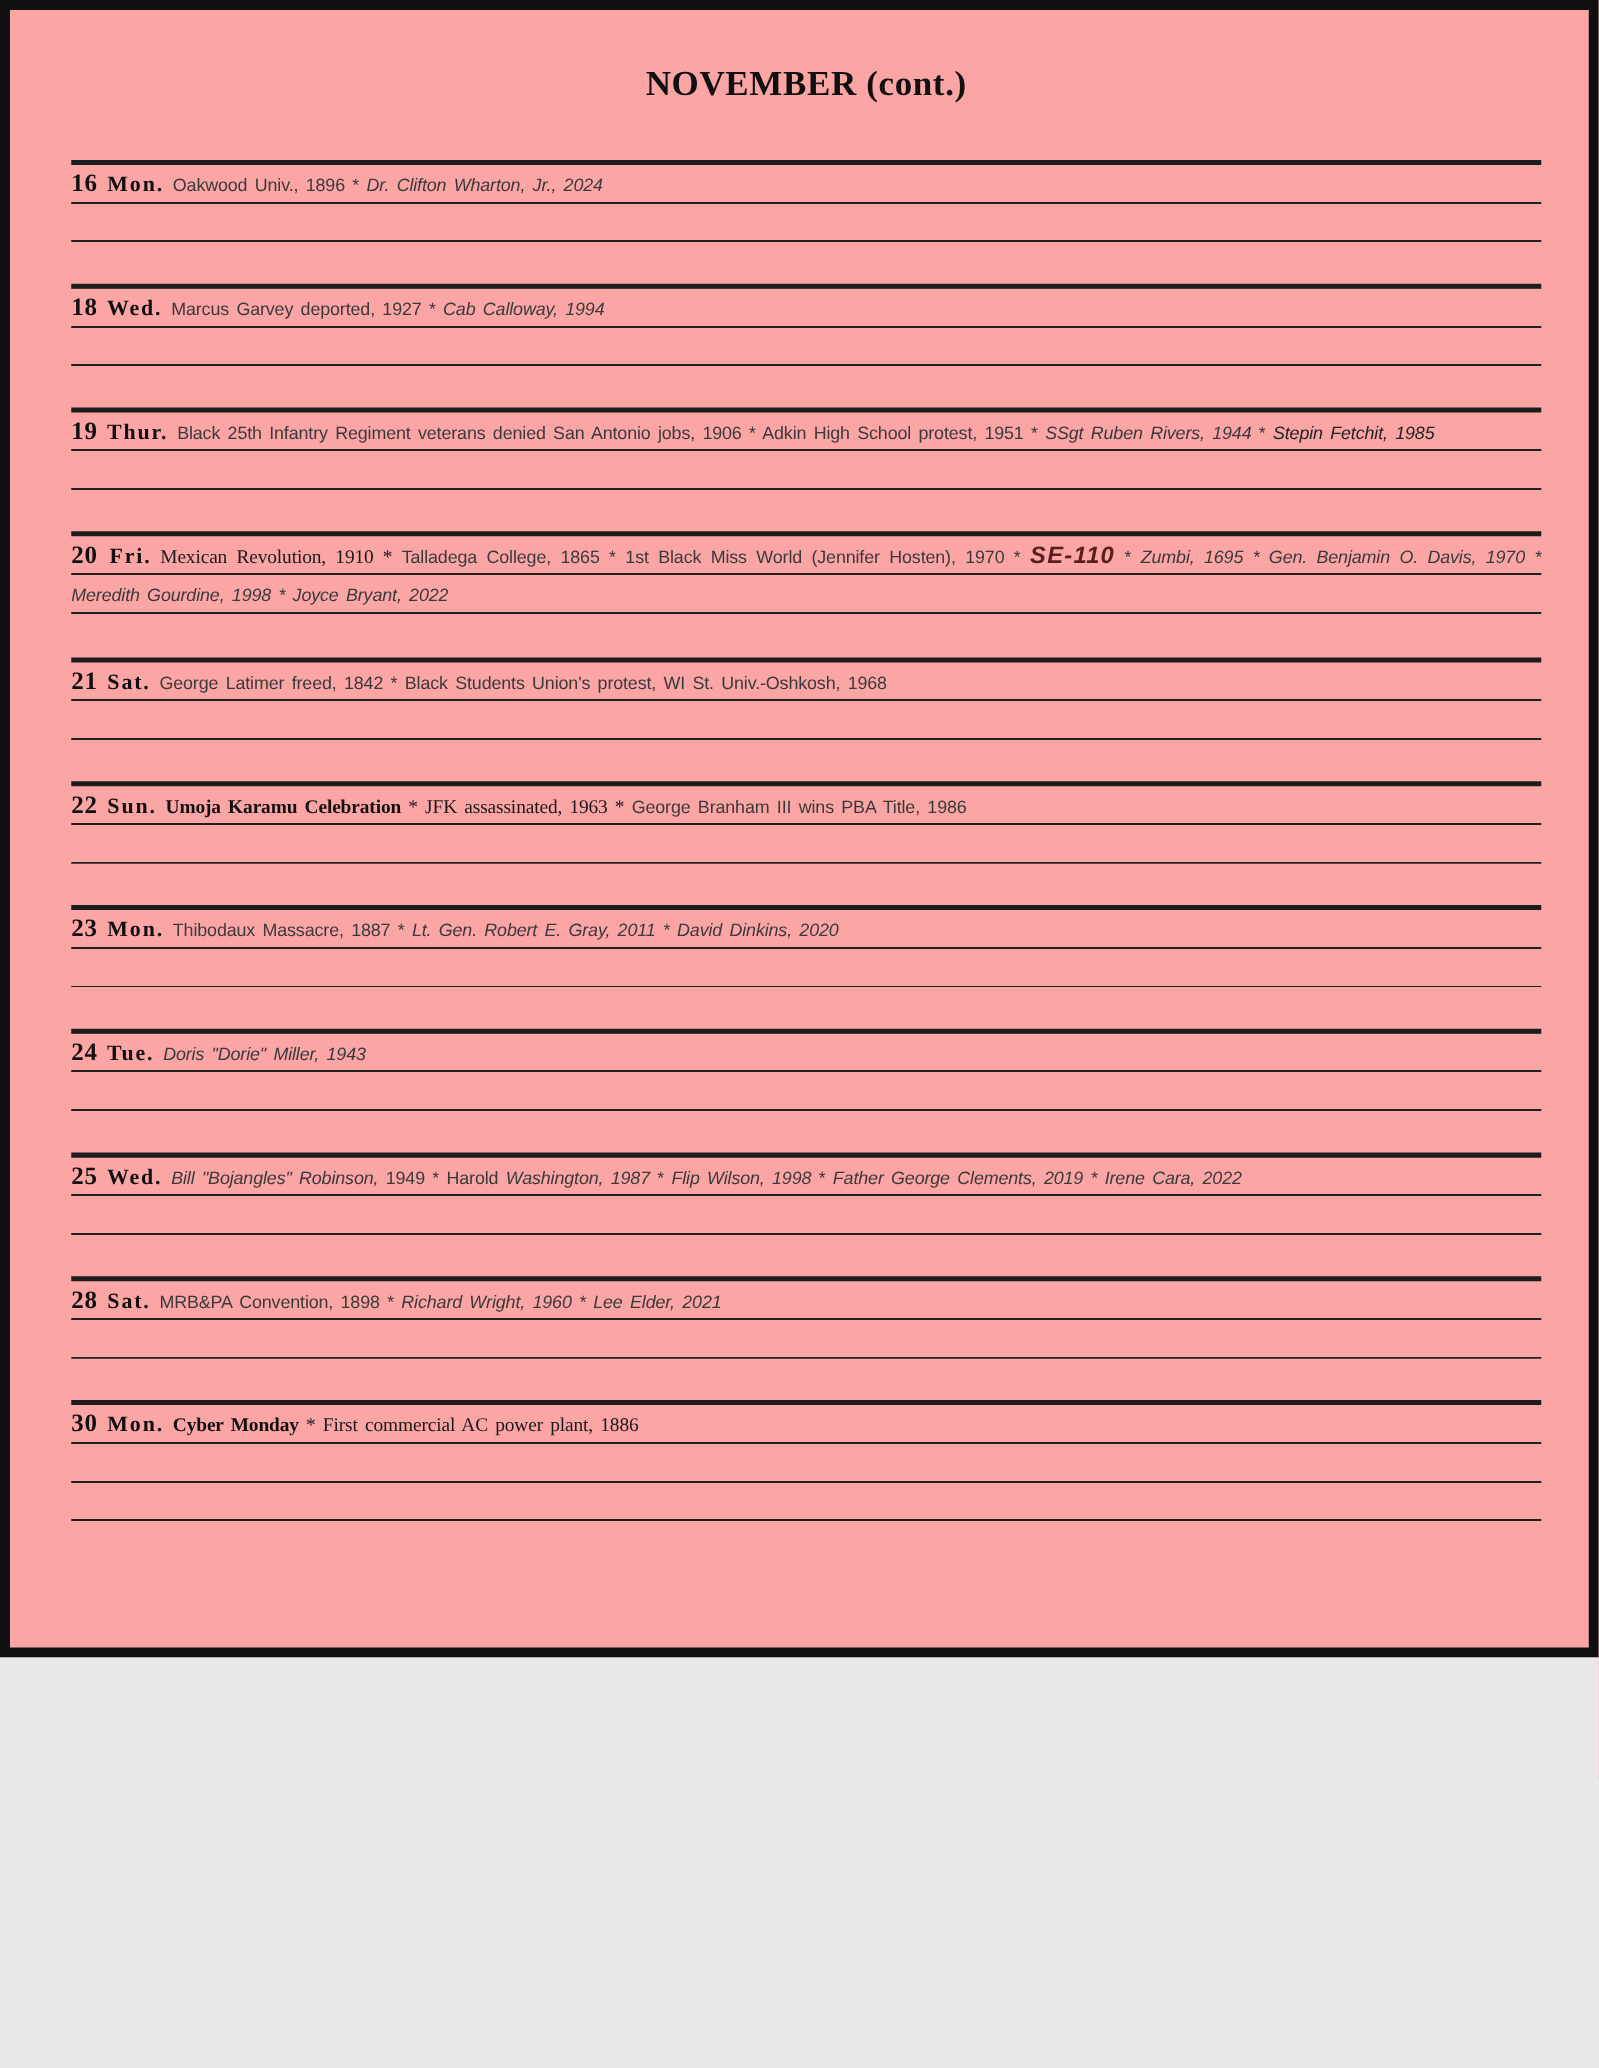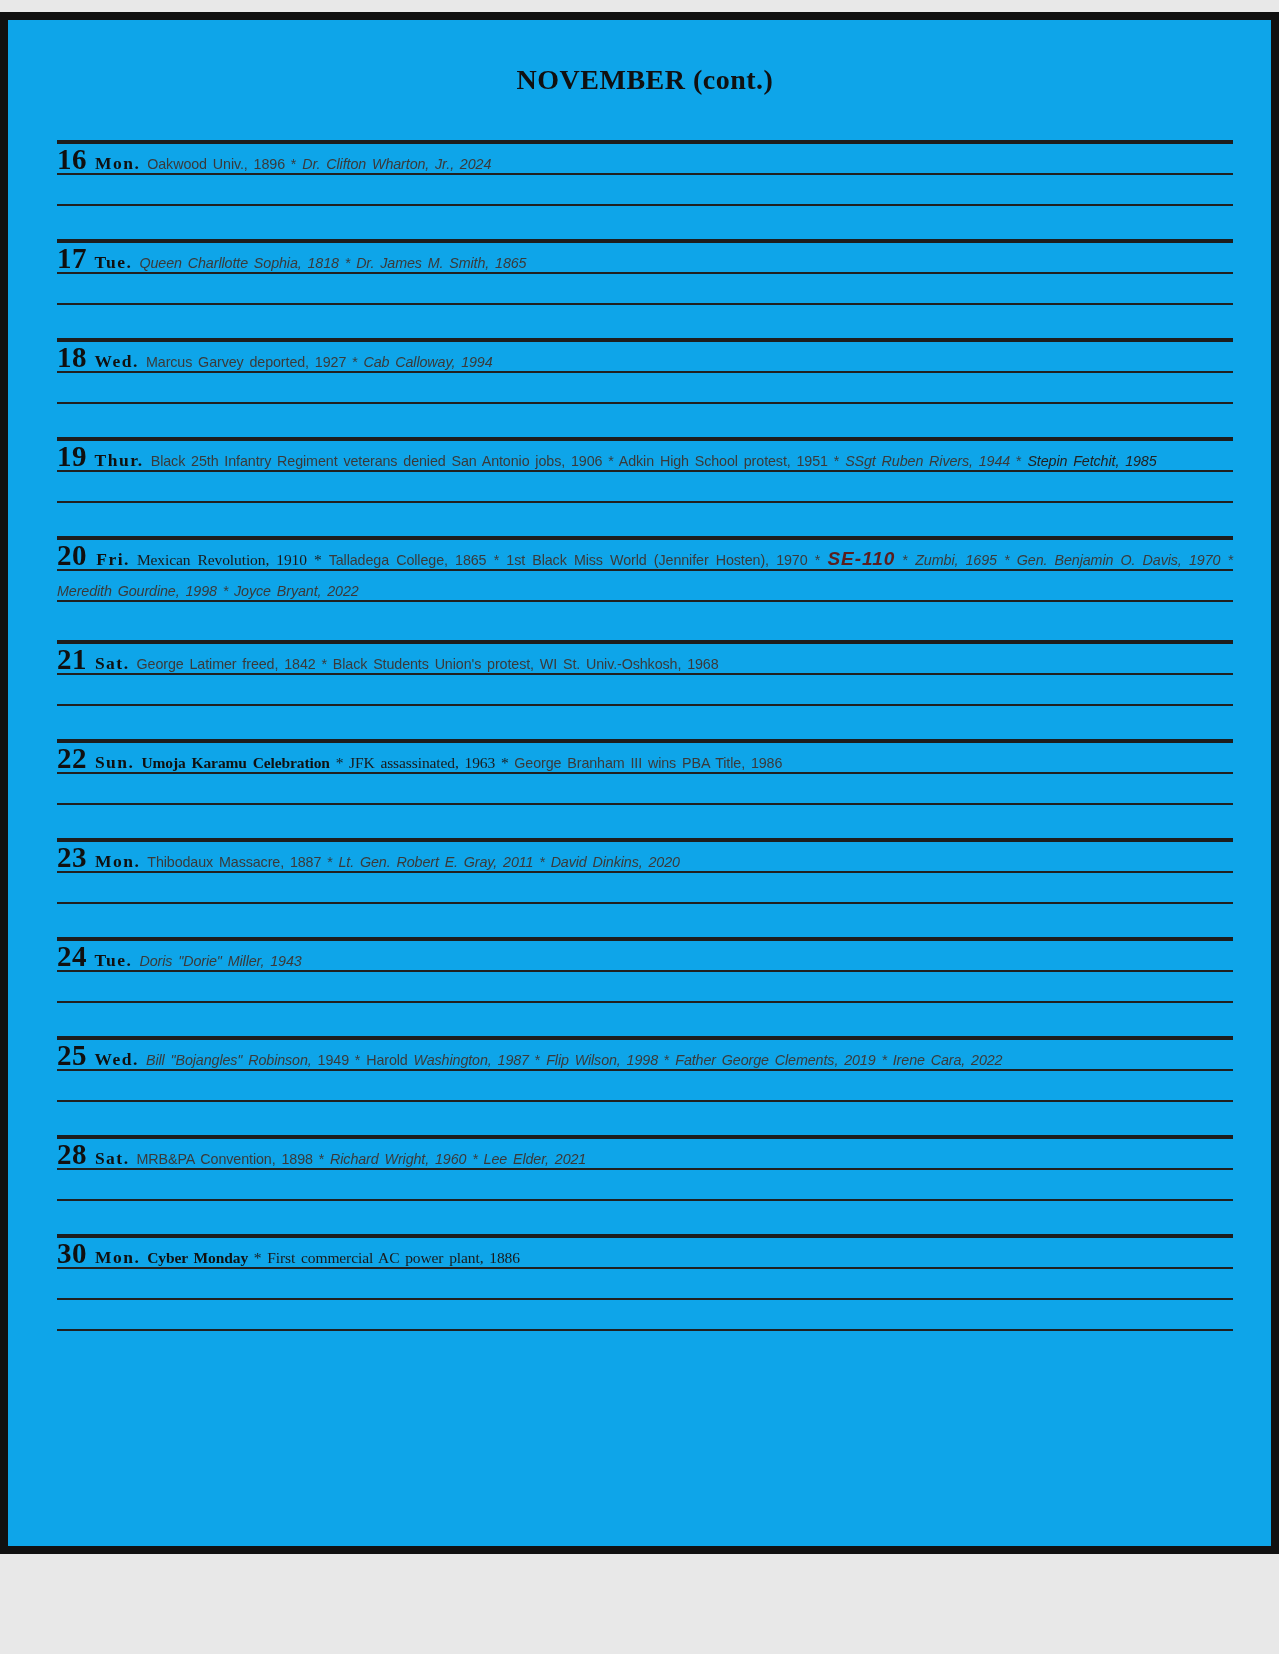--- a/index.html
+++ b/index.html
@@ -1,23 +1,23 @@
 <!DOCTYPE html>
 <html><head>
 <meta charset="utf-8">
 <style>
   * { margin:0; padding:0; box-sizing:border-box; }
   html,body { background:#e8e8e8; }
   body { font-family:"Liberation Sans", sans-serif; }
 
   .page {
     position:relative;
-    width:1279px; height:1542px;
-    margin:12px auto;
-    background:#0ea5e9;
+    width:1279px; height:1326px;
+    margin:0 auto;
+    background:#fca5a5;
     border:8px solid #101010;
     padding:0 38px 0 49px;
     overflow:hidden;
   }
 
   .title-zone {
     height:120px;
     display:flex; align-items:center; justify-content:center;
   }
   .page-title {
@@ -46,21 +46,21 @@
     line-height:31px;
     color:#3a3a3a;
     text-align:justify;
     word-spacing:2px;
     letter-spacing:-0.1px;
   }
 
   .date-num {
     font-family:"Liberation Serif", serif;
     font-weight:bold;
-    font-size:29px;
+    font-size:20px;
     letter-spacing:0.5px;
     color:#101010;
   }
   .date-day {
     font-family:"Liberation Serif", serif;
     font-weight:bold;
     font-size:17.5px;
     letter-spacing:1.5px;
     color:#101010;
     margin-right:7px;
@@ -89,25 +89,20 @@
   <div class="title-zone">
     <h1 class="page-title">NOVEMBER (cont.)</h1>
   </div>
   <div id="days-host">
   <section class="day">
     <div class="ruled" style="min-height: 62px;">
       <p class="events"><span class="date-num">16</span><span class="date-day"> Mon.</span><span class="seg seg-sans">Oakwood Univ., 1896 * </span><span class="seg seg-sans-italic">Dr. Clifton Wharton, Jr., 2024</span></p>
     </div>
   </section>
 
-  <section class="day">
-    <div class="ruled" style="min-height: 62px;">
-      <p class="events"><span class="date-num">17</span><span class="date-day"> Tue.</span><span class="seg seg-sans-italic">Queen Charllotte Sophia, 1818 * Dr. James M. Smith, 1865</span></p>
-    </div>
-  </section>
 
   <section class="day">
     <div class="ruled" style="min-height: 62px;">
       <p class="events"><span class="date-num">18</span><span class="date-day"> Wed.</span><span class="seg seg-sans">Marcus Garvey deported, 1927 * </span><span class="seg seg-sans-italic">Cab Calloway, 1994</span></p>
     </div>
   </section>
 
   <section class="day">
     <div class="ruled" style="min-height: 62px;">
       <p class="events"><span class="date-num">19</span><span class="date-day"> Thur.</span><span class="seg seg-sans">Black 25th Infantry Regiment veterans denied San Antonio jobs, 1906 * Adkin High School protest, 1951 * </span><span class="seg seg-sans-italic">SSgt Ruben Rivers, 1944</span><span class="seg seg-sans"> * </span><span class="seg seg-sans-bold-italic">Stepin Fetchit, 1985</span></p>

